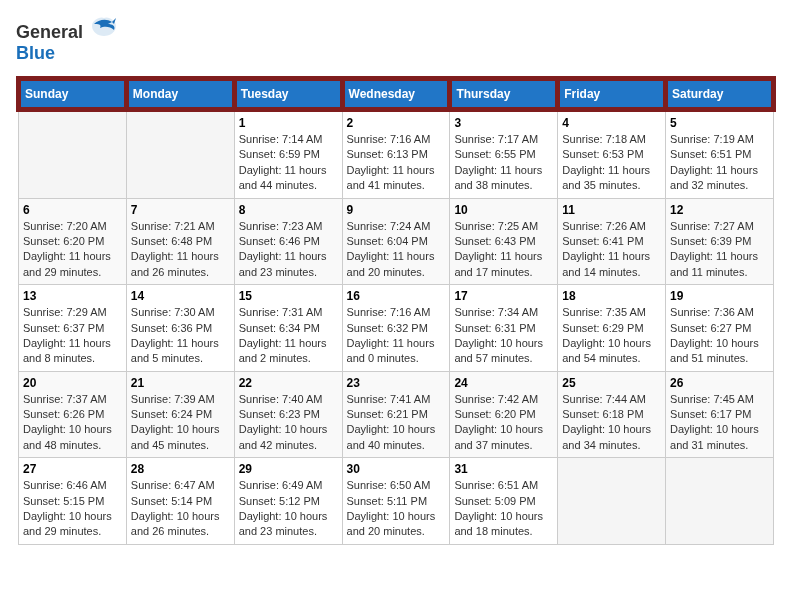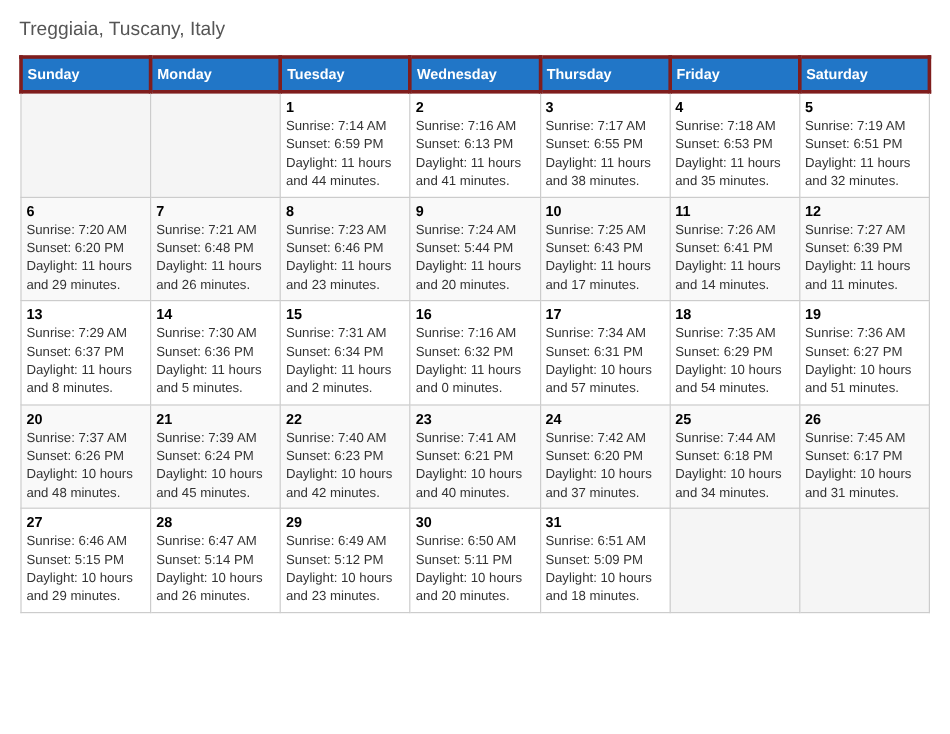--- a/index.html
+++ b/index.html
@@ -53,21 +53,21 @@
       border-collapse: collapse;
       font-size: 11px;
     }
     thead tr th {
       background-color: #2176c7;
       color: #fff;
       padding: 6px 4px;
       text-align: left;
       font-size: 12px;
       font-weight: bold;
-      border: 3px solid #7f1d1d;
+      border: 5px solid #7f1d1d;
     }
     tbody tr td {
       border: 1px solid #ccc;
       vertical-align: top;
       padding: 4px;
       width: calc(100% / 7);
       min-height: 80px;
       background: #fff;
     }
     tbody tr:nth-child(even) td {
@@ -85,22 +85,33 @@
       line-height: 1.4;
     }
     .empty-cell {
       background: #f5f5f5 !important;
     }
   </style>
 </head>
 <body>
 
 <div class="header">
+  <div class="logo">
+    <div>
+      <span class="logo-text-general">General</span>
+      <svg class="logo-icon" viewBox="0 0 28 22" xmlns="http://www.w3.org/2000/svg">
+        <path d="M14 2 C18 0 26 4 26 10 C26 16 20 20 14 20 C8 20 2 16 2 10 C2 4 10 0 14 2Z" fill="#1a6fba" opacity="0.15"></path>
+        <path d="M4 8 C8 4 16 2 22 6 L18 8 C22 8 26 10 24 14 C20 10 14 10 10 12 C12 8 8 8 4 8Z" fill="#1a6fba"></path>
+        <path d="M22 6 L26 2 L24 8Z" fill="#1a6fba"></path>
+      </svg>
+      <br>
+      <span class="logo-text-blue">Blue</span>
+    </div>
+  </div>
   <div class="title-block">
-    <div class="location-title">Treggiaia, Tuscany, Italy</div>
   </div>
 </div>
 
 <table>
   <thead>
     <tr id="header-row">
         <th>Sunday</th>
         <th>Monday</th>
         <th>Tuesday</th>
         <th>Wednesday</th>
@@ -159,21 +170,21 @@
         </td>
         <td>
           <span class="day-number">8</span>
           <div class="day-info">Sunrise: 7:23 AM
 Sunset: 6:46 PM
 Daylight: 11 hours and 23 minutes.</div>
         </td>
         <td>
           <span class="day-number">9</span>
           <div class="day-info">Sunrise: 7:24 AM
-Sunset: 5:44 PM
+Sunset: 6:04 PM
 Daylight: 11 hours and 20 minutes.</div>
         </td>
         <td>
           <span class="day-number">10</span>
           <div class="day-info">Sunrise: 7:25 AM
 Sunset: 6:43 PM
 Daylight: 11 hours and 17 minutes.</div>
         </td>
         <td>
           <span class="day-number">11</span>

